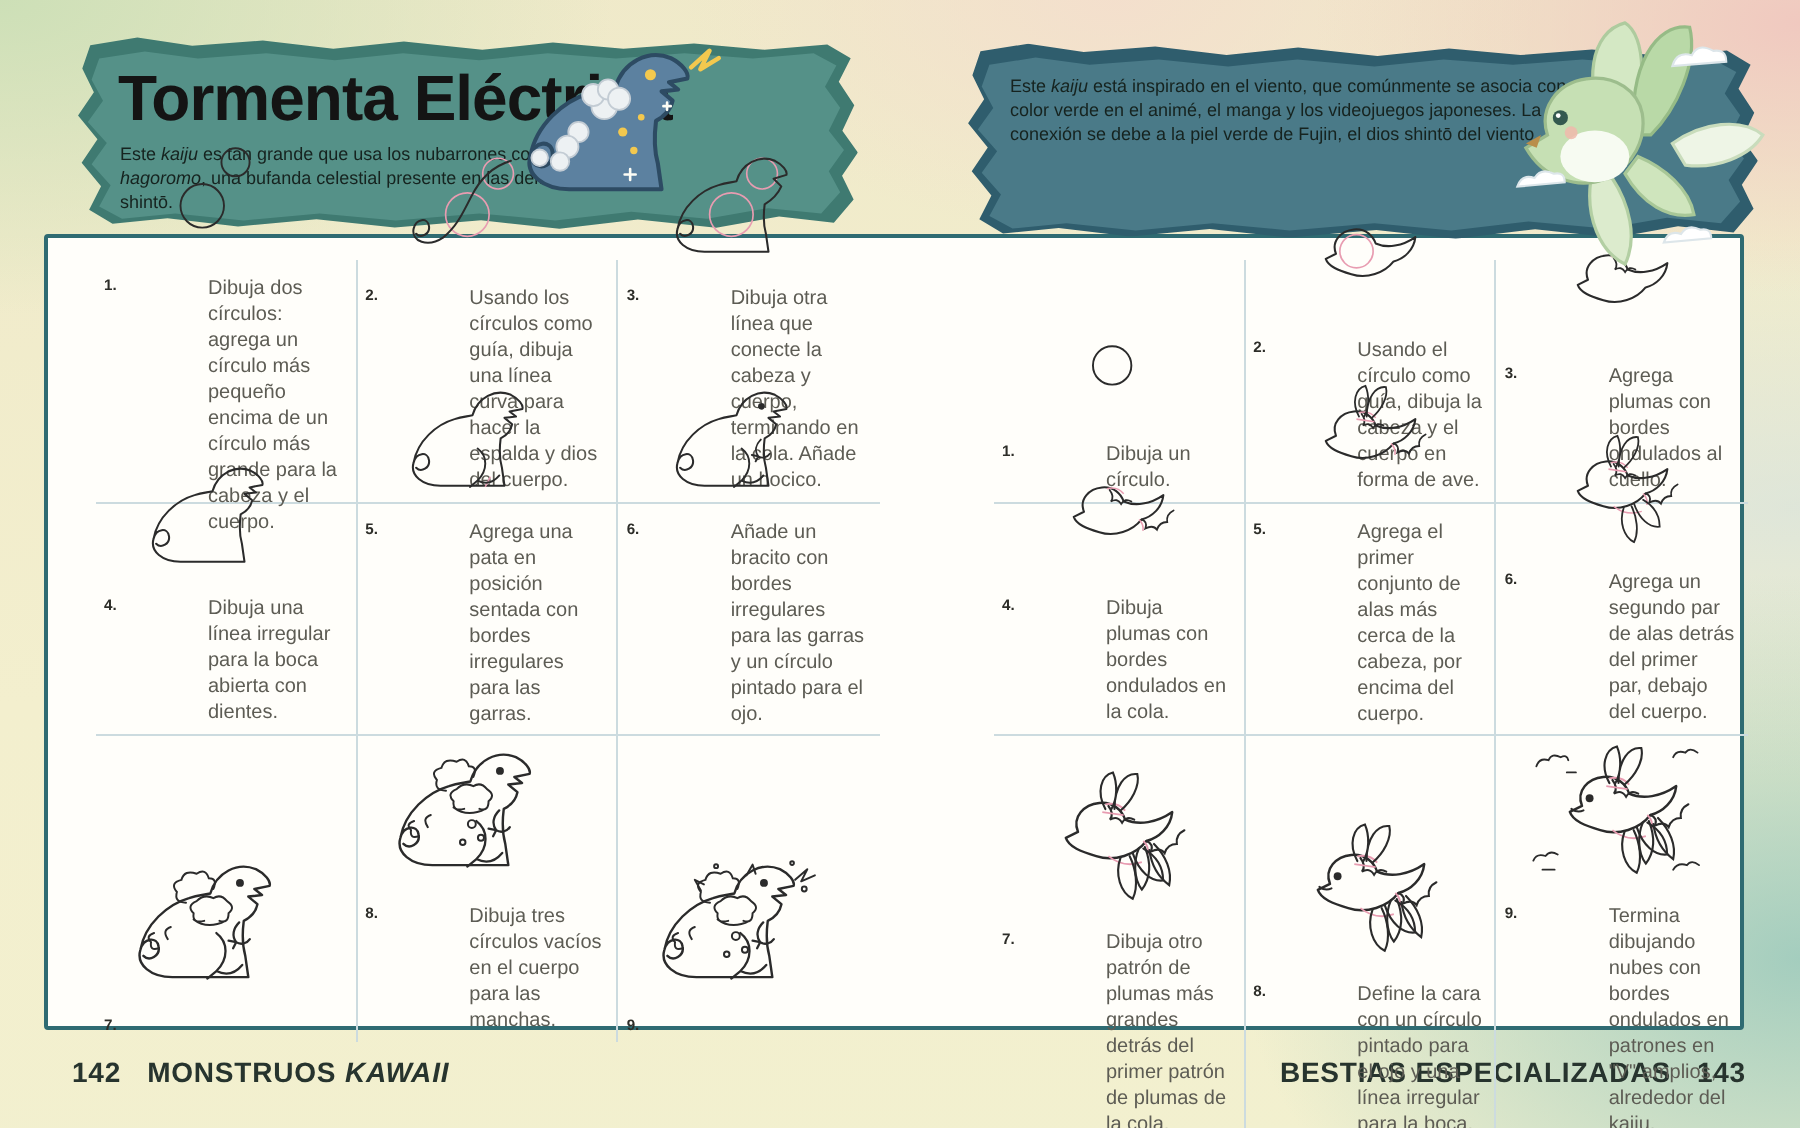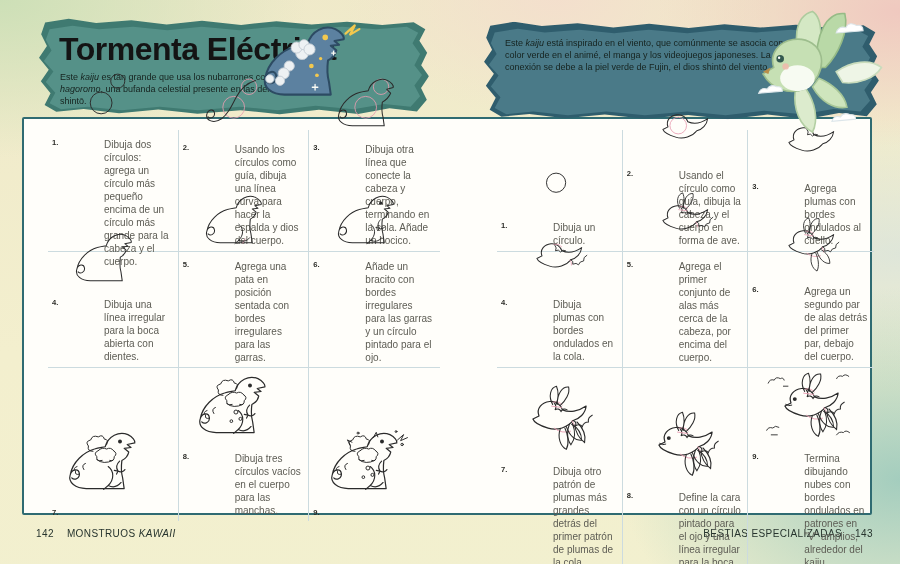--- a/index.html
+++ b/index.html
@@ -35,21 +35,21 @@
   .grid-right{left:497px;top:130px;width:377px;height:382px;}
   .cell{display:flex;flex-direction:column;padding:3px 6px 4px 4px;box-sizing:border-box;}
   .cell.cb{border-bottom:1px solid #ccdbdf;}
   .cell.cr{border-right:1px solid #ccdbdf;}
   .art{flex:1;display:flex;align-items:flex-end;justify-content:center;min-height:0;}
   .art svg{width:112px;height:64px;}
   .row3 .art svg{height:76px;}
   .cap{display:flex;margin-top:5px;}
   .num{font-weight:700;font-size:7.6px;color:#2d2d28;width:9px;flex:none;margin-right:4px;text-align:left;}
   .txt{font-size:10px;line-height:1.3;color:#5d5c54;max-width:104px;margin-left:39px;}
-  .footer{position:absolute;z-index:2;top:528px;font-size:10px;font-weight:400;letter-spacing:.4px;color:#27342e;}
+  .footer{position:absolute;z-index:2;top:528px;font-size:14px;font-weight:700;letter-spacing:.4px;color:#27342e;}
   .footer-left{left:36px;}
   .footer-right{right:27px;text-align:right;}
   .footer .gap{display:inline-block;width:13px;}
   .defs{position:absolute;width:0;height:0;overflow:hidden;}
 </style>
 </head>
 <body>
 
 <div class="canvas">
 

